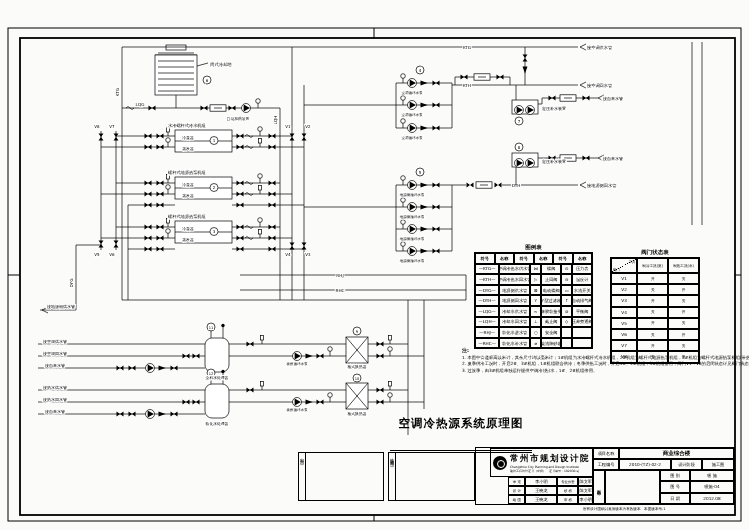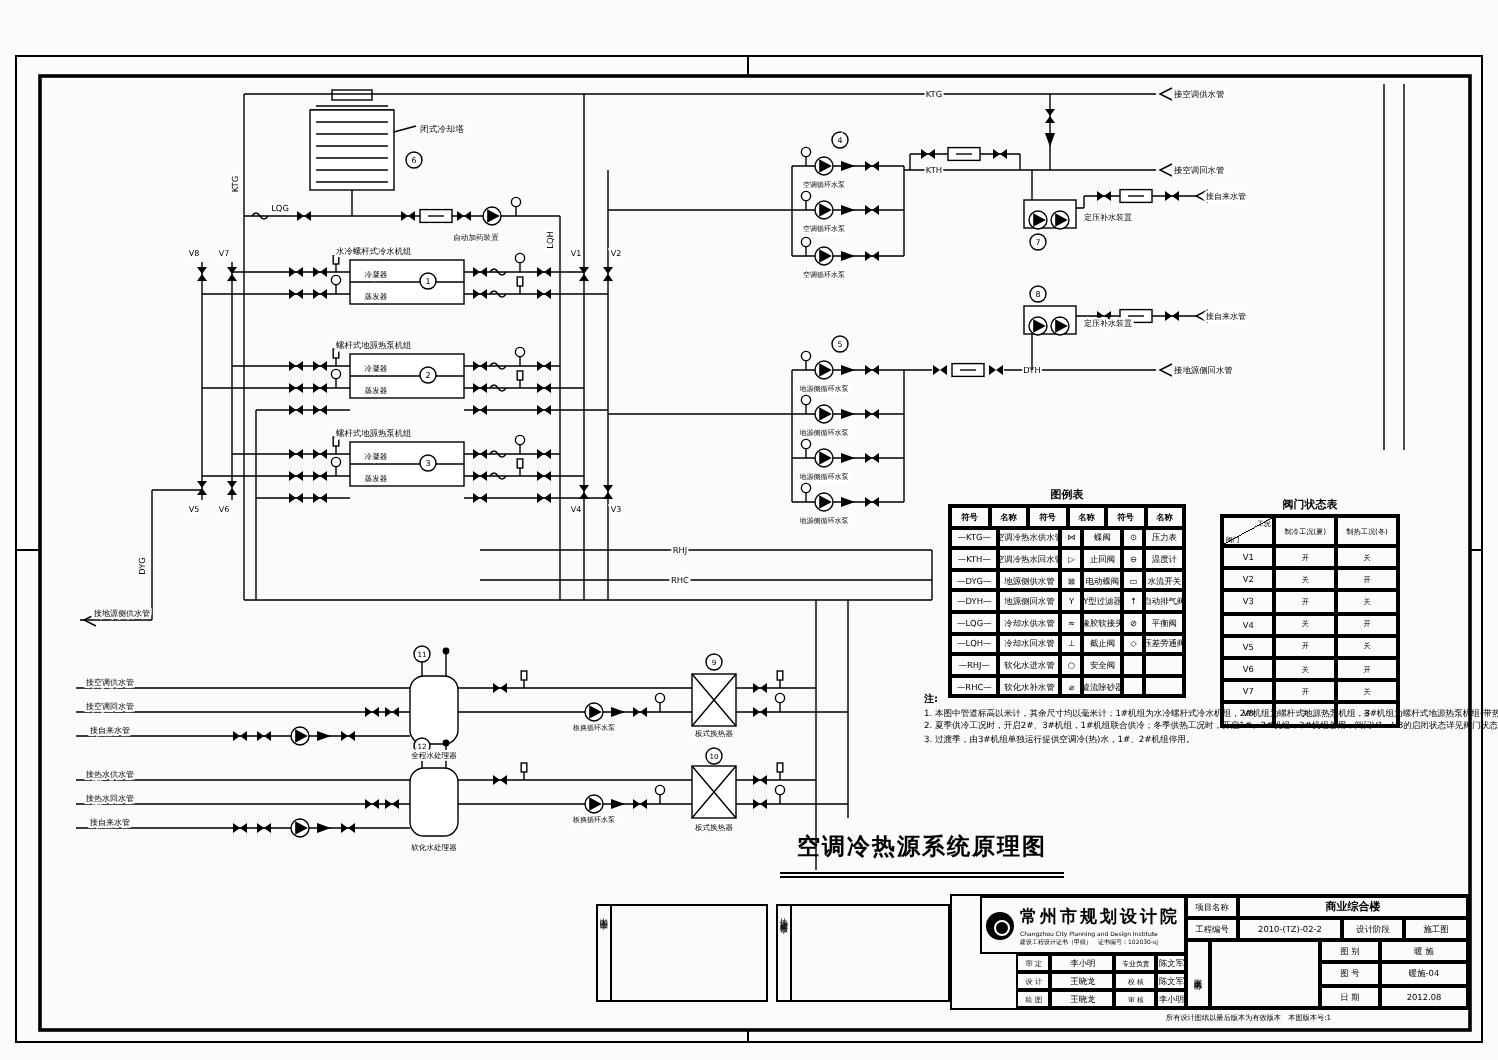--- a/index.html
+++ b/index.html
@@ -20,21 +20,21 @@
   .vt .cv{width:26px;}
   .vt .cc{width:31px;font-size:3.6px;text-align:center;}
   .vt .hdr{height:13px;}
   .corner{position:relative;background:linear-gradient(to bottom right,transparent 49%,#000 49%,#000 51%,transparent 51%);}
   .corner .tr-lab{position:absolute;top:0.5px;right:1px;font-size:3.4px;}
   .corner .bl-lab{position:absolute;bottom:0.5px;left:1px;font-size:3.4px;}
   
   .notes{font-size:4.3px;line-height:1.55;}
   .notes .nl{white-space:nowrap;}
   
-  .maintitle{font-size:11.5px;font-weight:bold;letter-spacing:1px;border-bottom:3px double #000;padding-bottom:5px;text-align:center;}
+  .maintitle{font-size:11.5px;font-weight:bold;letter-spacing:1px;border-bottom:3px double #000;padding-bottom:19px;text-align:center;}
   
   .stamp{border:0.8px solid #000;display:flex;}
   .stamp .vlab{writing-mode:vertical-rl;text-orientation:upright;font-size:4.2px;border-right:0.4px solid #000;padding:2px 0.5px;letter-spacing:1px;}
   
   .tb{border:1px solid #000;display:flex;font-size:4.2px;}
   .tb .cell{border:0.4px solid #000;box-sizing:border-box;display:flex;align-items:center;justify-content:center;overflow:hidden;white-space:nowrap;}
   .inst-name{font-size:8.5px;font-weight:bold;letter-spacing:1.5px;}
   .inst-en{font-size:3px;}
   .inst-cert{font-size:3px;}
   .logo{width:14px;height:14px;border-radius:50%;background:#000;position:relative;}

